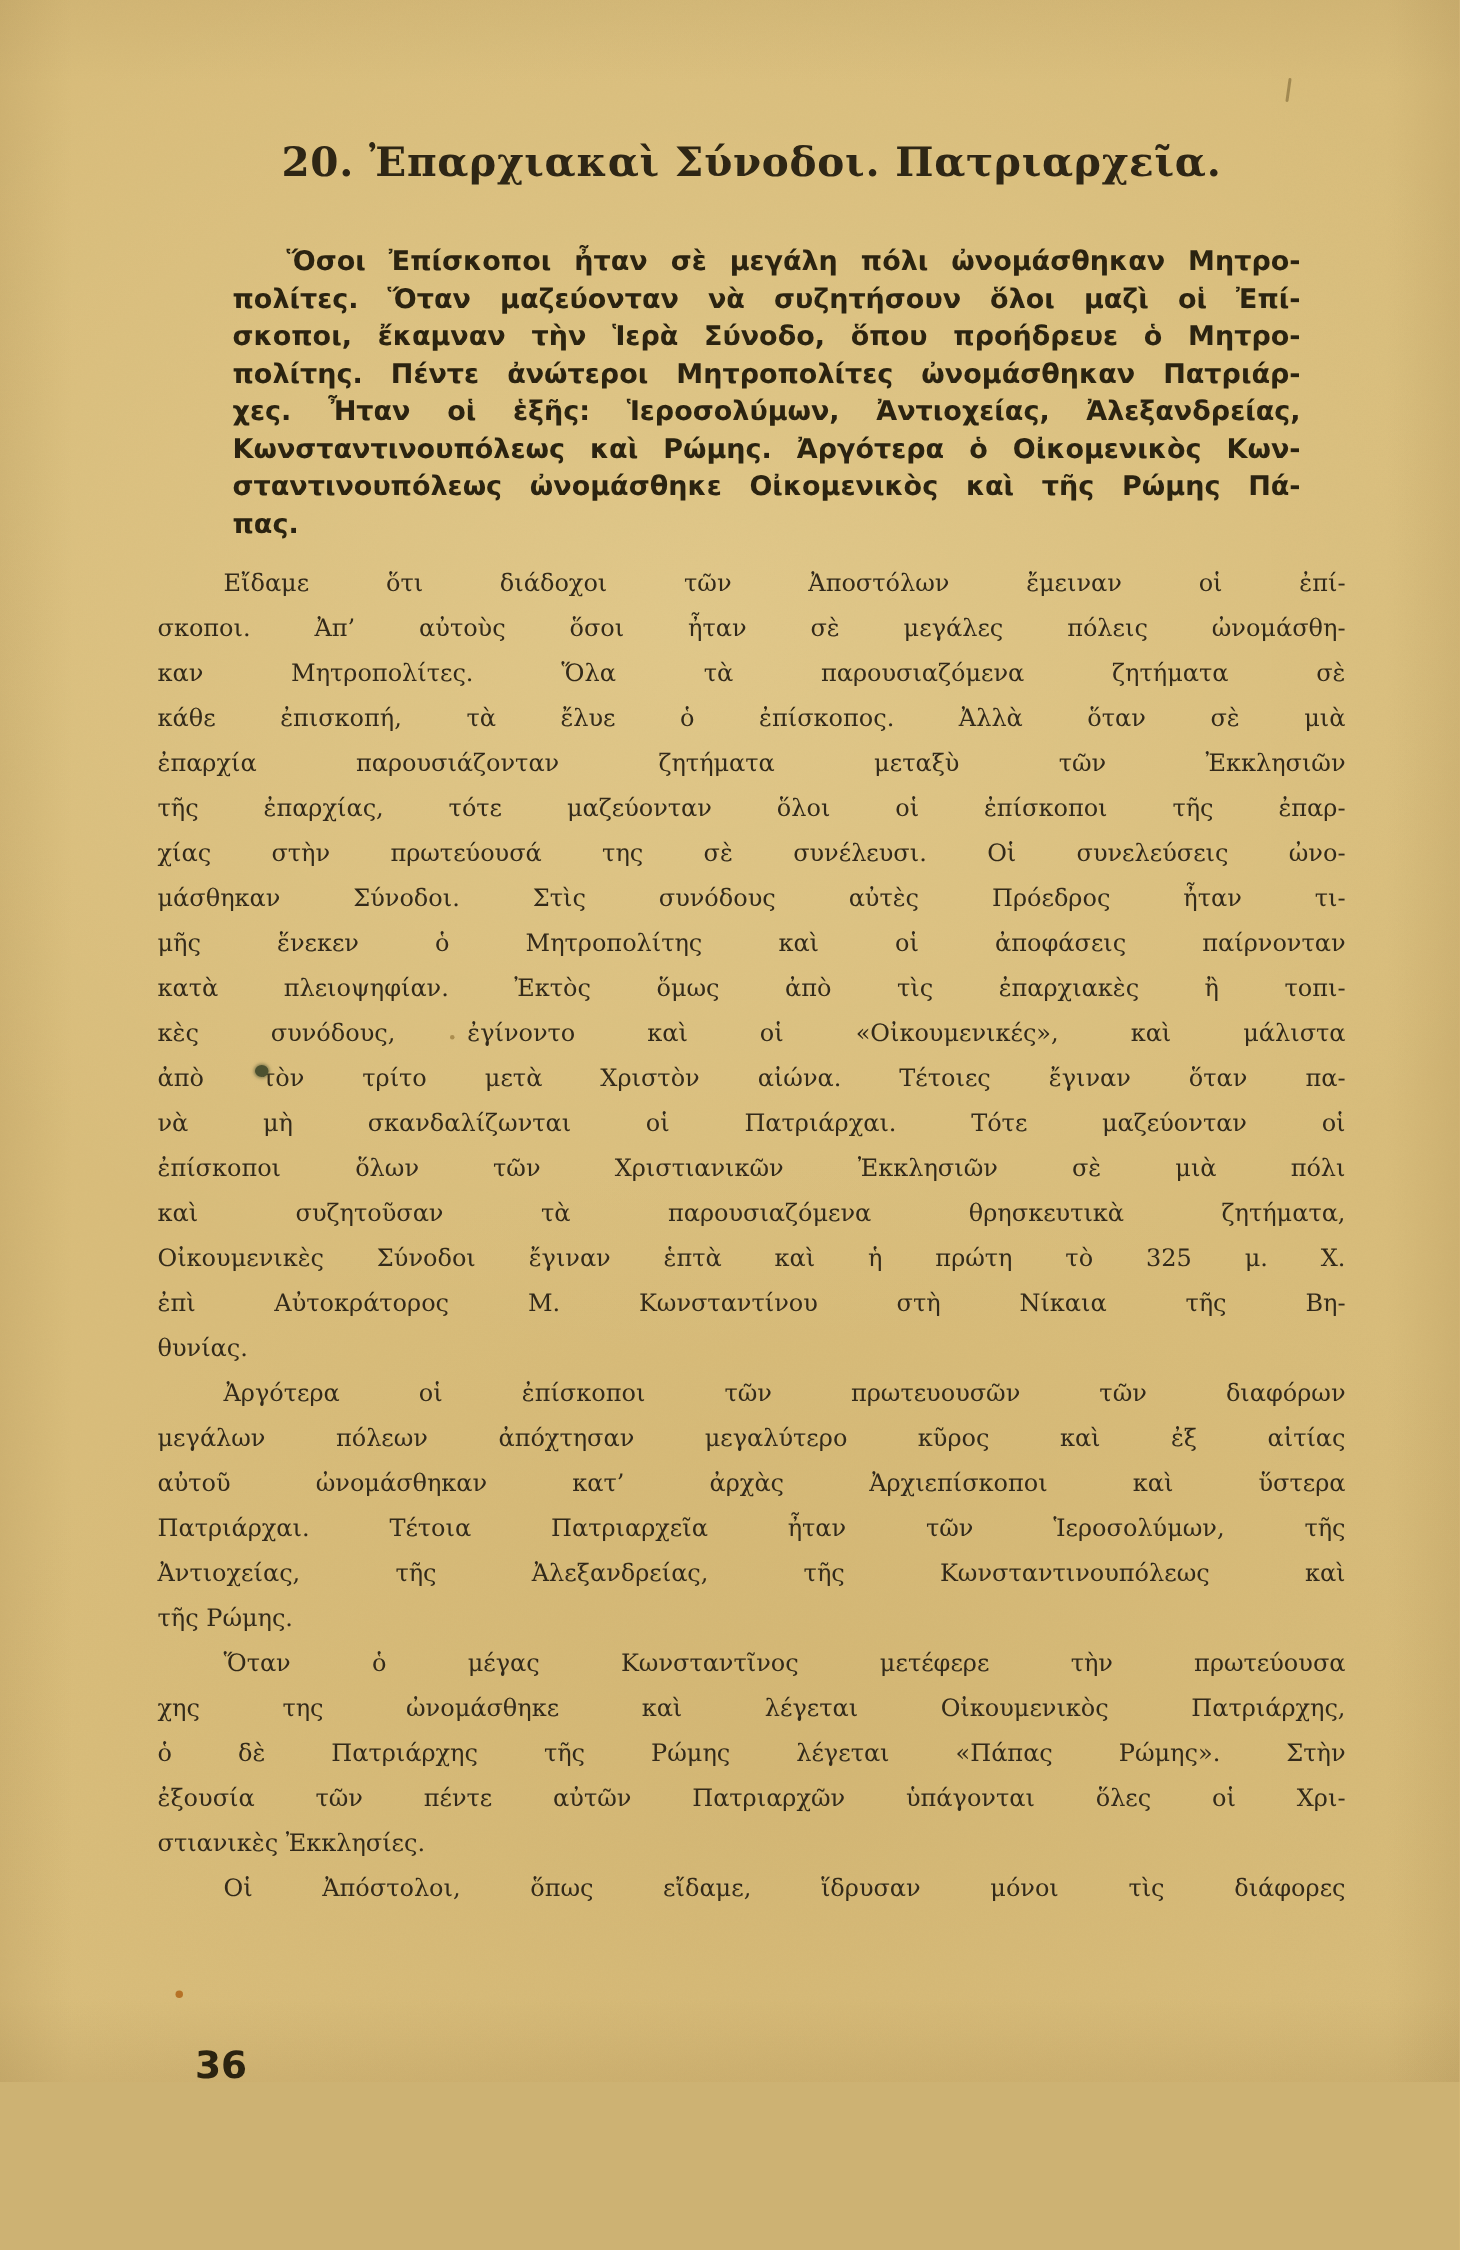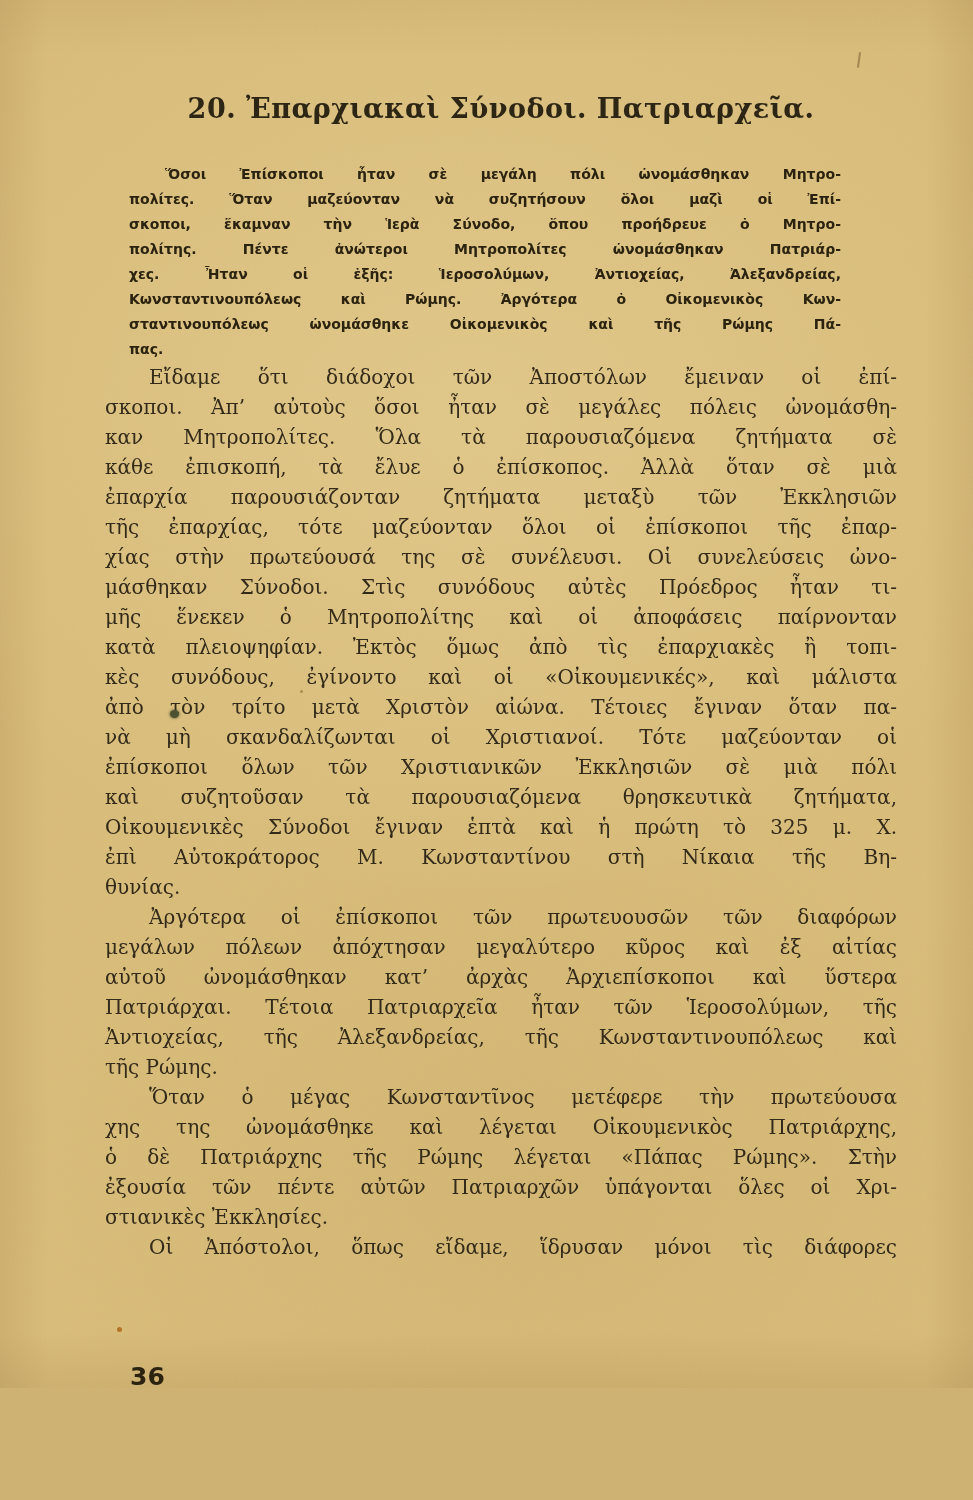--- a/index.html
+++ b/index.html
@@ -28,30 +28,31 @@
   .title {
     margin: 0;
     font-size: 27px;
     line-height: 34px;
     font-weight: bold;
     text-align: center;
     letter-spacing: 0.5px;
     color: #2e2615;
   }
   .intro {
-    margin: 36px auto 0 24px;
+    margin: 36px auto 0 50px;
     width: 712px;
     font-family: "DejaVu Sans", sans-serif;
     font-weight: bold;
-    font-size: 14px;
+    font-size: 18px;
     line-height: 25px;
     color: #2b2310;
   }
   .body-text {
-    font-size: 20px;
+    margin-top: 12px;
+    font-size: 16px;
     line-height: 30px;
   }
   .line { text-align: justify; }
   .line.j { text-align-last: justify; }
   .line.end { text-align-last: left; }
   .line.ind { text-indent: 44px; }
   .intro .line.ind { text-indent: 36px; }
   .pagenum {
     position: absolute;
     left: 130px;
@@ -100,21 +101,21 @@
           <div class="line j">καν Μητροπολίτες. Ὅλα τὰ παρουσιαζόμενα ζητήματα σὲ</div>
           <div class="line j">κάθε ἐπισκοπή, τὰ ἔλυε ὁ ἐπίσκοπος. Ἀλλὰ ὅταν σὲ μιὰ</div>
           <div class="line j">ἐπαρχία παρουσιάζονταν ζητήματα μεταξὺ τῶν Ἐκκλησιῶν</div>
           <div class="line j">τῆς ἐπαρχίας, τότε μαζεύονταν ὅλοι οἱ ἐπίσκοποι τῆς ἐπαρ-</div>
           <div class="line j">χίας στὴν πρωτεύουσά της σὲ συνέλευσι. Οἱ συνελεύσεις ὠνο-</div>
           <div class="line j">μάσθηκαν Σύνοδοι. Στὶς συνόδους αὐτὲς Πρόεδρος ἦταν τι-</div>
           <div class="line j">μῆς ἕνεκεν ὁ Μητροπολίτης καὶ οἱ ἀποφάσεις παίρνονταν</div>
           <div class="line j">κατὰ πλειοψηφίαν. Ἐκτὸς ὅμως ἀπὸ τὶς ἐπαρχιακὲς ἢ τοπι-</div>
           <div class="line j">κὲς συνόδους, ἐγίνοντο καὶ οἱ «Οἰκουμενικές», καὶ μάλιστα</div>
           <div class="line j">ἀπὸ τὸν τρίτο μετὰ Χριστὸν αἰώνα. Τέτοιες ἔγιναν ὅταν πα-</div>
-          <div class="line j">νὰ μὴ σκανδαλίζωνται οἱ Χριστιανοί. Τότε μαζεύονταν οἱ</div>
+          <div class="line j">νὰ μὴ σκανδαλίζωνται οἱ Πατριάρχαι. Τότε μαζεύονταν οἱ</div>
           <div class="line j">ἐπίσκοποι ὅλων τῶν Χριστιανικῶν Ἐκκλησιῶν σὲ μιὰ πόλι</div>
           <div class="line j">καὶ συζητοῦσαν τὰ παρουσιαζόμενα θρησκευτικὰ ζητήματα,</div>
           <div class="line j">Οἰκουμενικὲς Σύνοδοι ἔγιναν ἑπτὰ καὶ ἡ πρώτη τὸ 325 μ. Χ.</div>
           <div class="line j">ἐπὶ Αὐτοκράτορος Μ. Κωνσταντίνου στὴ Νίκαια τῆς Βη-</div>
           <div class="line end">θυνίας.</div>
         </div>
         <div class="para">
           <div class="line ind j">Ἀργότερα οἱ ἐπίσκοποι τῶν πρωτευουσῶν τῶν διαφόρων</div>
           <div class="line j">μεγάλων πόλεων ἀπόχτησαν μεγαλύτερο κῦρος καὶ ἐξ αἰτίας</div>
           <div class="line j">αὐτοῦ ὠνομάσθηκαν κατ’ ἀρχὰς Ἀρχιεπίσκοποι καὶ ὕστερα</div>

